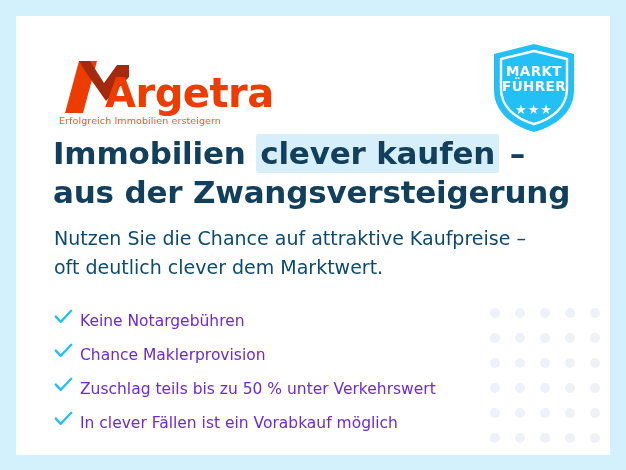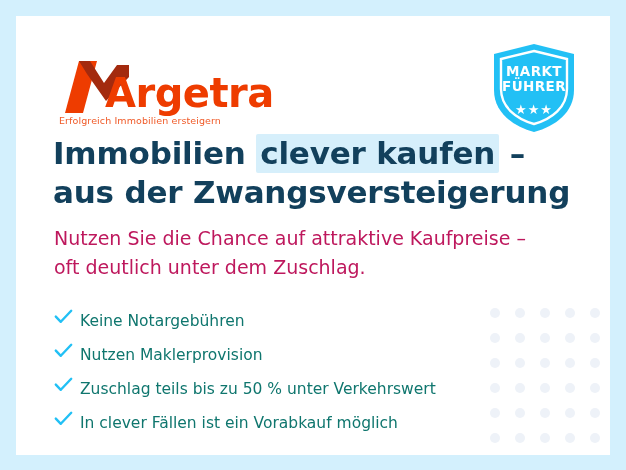--- a/index.html
+++ b/index.html
@@ -138,21 +138,21 @@
     padding: 1px 4px 2px 4px;
     border-radius: 2px;
   }
 
   
   #subheadline {
     position: absolute;
     left: 38px;
     top: 208px;
     width: 500px;
-    color: #be185d;
+    color: #0c4a6e;
     font-size: 19px;
     font-weight: 400;
     line-height: 1.55;
     font-family: "DejaVu Sans", sans-serif;
   }
   .sub-line { white-space: nowrap; }
 
   
   #checklist {
     position: absolute;
@@ -168,21 +168,21 @@
   }
   .check-icon {
     width: 26px;
     flex: 0 0 26px;
     display: flex;
     align-items: center;
     justify-content: flex-start;
   }
   .check-icon svg { display: block; }
   .check-label {
-    color: #0f766e;
+    color: #6d28d9;
     font-size: 15.5px;
     font-weight: 400;
     white-space: nowrap;
     font-family: "DejaVu Sans", sans-serif;
     margin-top: 9px;
   }
 </style>
 </head>
 <body>
 
@@ -257,39 +257,39 @@
       <div id="badge-stars">★★★</div>
     </div>
 
     <div id="headline">
       <div class="hl-line"><span>Immobilien </span><span class="hl-mark">clever kaufen</span><span> –</span></div>
       <div class="hl-line">aus der Zwangsversteigerung</div>
     </div>
 
     <div id="subheadline">
       <div class="sub-line">Nutzen Sie die Chance auf attraktive Kaufpreise –</div>
-      <div class="sub-line">oft deutlich unter dem Zuschlag.</div>
+      <div class="sub-line">oft deutlich clever dem Marktwert.</div>
     </div>
 
     <div id="checklist">
         <div class="check-item">
           <span class="check-icon">
             <svg width="19" height="15" viewBox="0 0 19 15">
               <polyline points="1.8,7.6 6.8,12.8 17.2,1.8" fill="none" stroke="#22c0f5" stroke-width="2.4" stroke-linecap="round" stroke-linejoin="round"></polyline>
             </svg>
           </span>
           <span class="check-label">Keine Notargebühren</span>
         </div>
         <div class="check-item">
           <span class="check-icon">
             <svg width="19" height="15" viewBox="0 0 19 15">
               <polyline points="1.8,7.6 6.8,12.8 17.2,1.8" fill="none" stroke="#22c0f5" stroke-width="2.4" stroke-linecap="round" stroke-linejoin="round"></polyline>
             </svg>
           </span>
-          <span class="check-label">Nutzen Maklerprovision</span>
+          <span class="check-label">Chance Maklerprovision</span>
         </div>
         <div class="check-item">
           <span class="check-icon">
             <svg width="19" height="15" viewBox="0 0 19 15">
               <polyline points="1.8,7.6 6.8,12.8 17.2,1.8" fill="none" stroke="#22c0f5" stroke-width="2.4" stroke-linecap="round" stroke-linejoin="round"></polyline>
             </svg>
           </span>
           <span class="check-label">Zuschlag teils bis zu 50 % unter Verkehrswert</span>
         </div>
         <div class="check-item">

